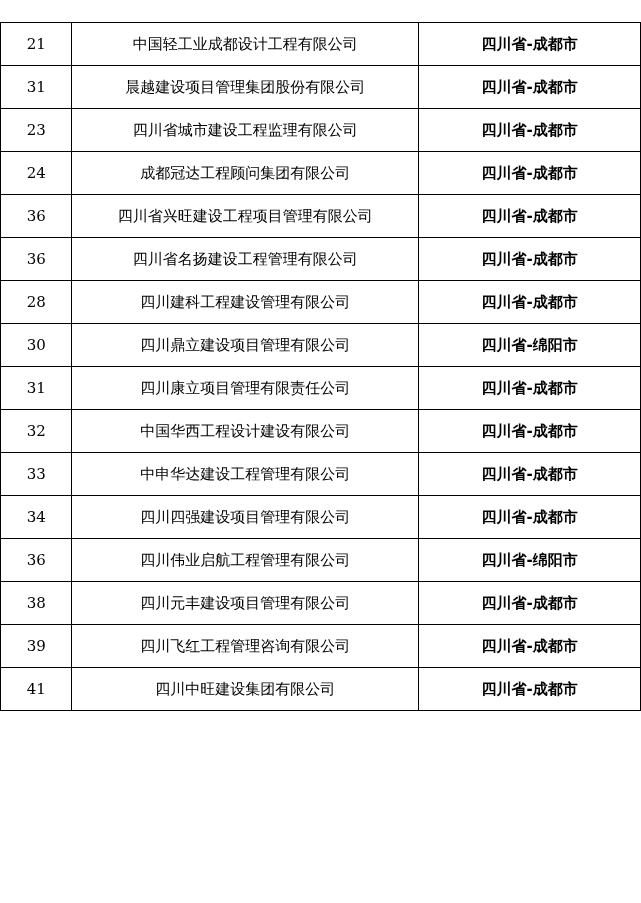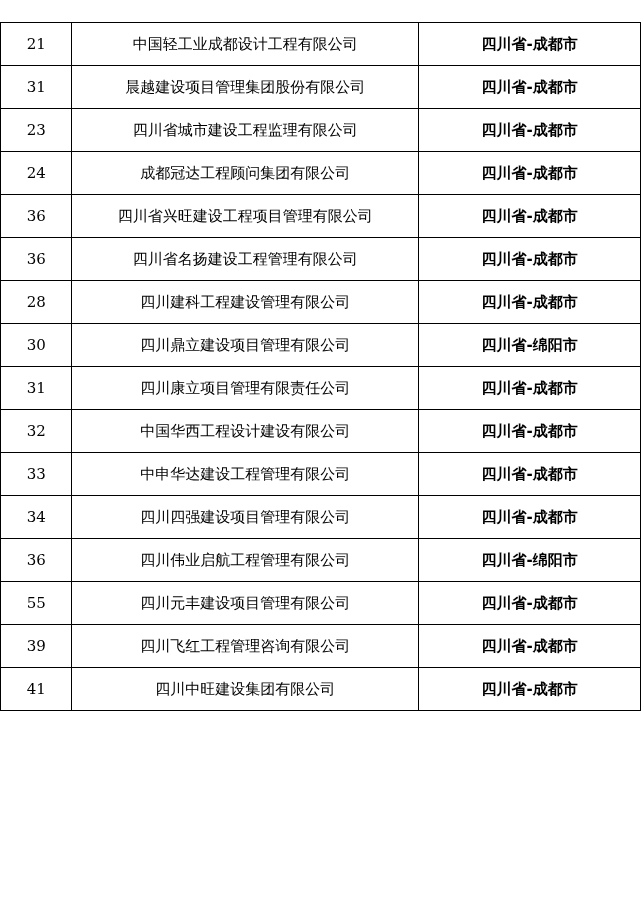--- a/index.html
+++ b/index.html
@@ -124,21 +124,21 @@
           <td class="col-index">34</td>
           <td class="col-name">四川四强建设项目管理有限公司</td>
           <td class="col-region">四川省-成都市</td>
         </tr>
         <tr>
           <td class="col-index">36</td>
           <td class="col-name">四川伟业启航工程管理有限公司</td>
           <td class="col-region">四川省-绵阳市</td>
         </tr>
         <tr>
-          <td class="col-index">55</td>
+          <td class="col-index">38</td>
           <td class="col-name">四川元丰建设项目管理有限公司</td>
           <td class="col-region">四川省-成都市</td>
         </tr>
         <tr>
           <td class="col-index">39</td>
           <td class="col-name">四川飞红工程管理咨询有限公司</td>
           <td class="col-region">四川省-成都市</td>
         </tr>
         <tr>
           <td class="col-index">41</td>

